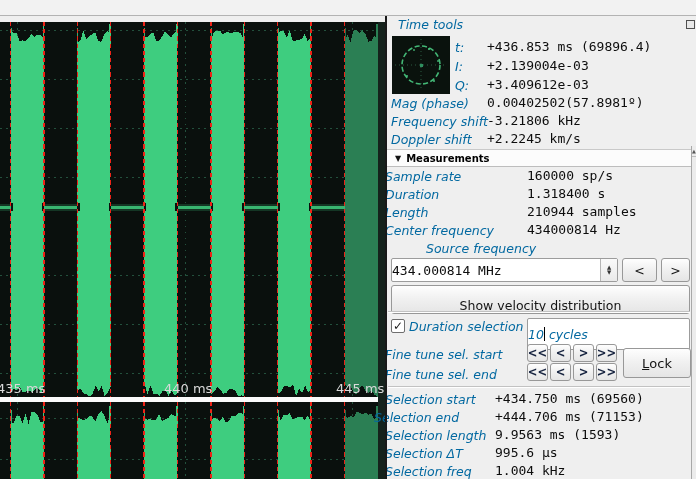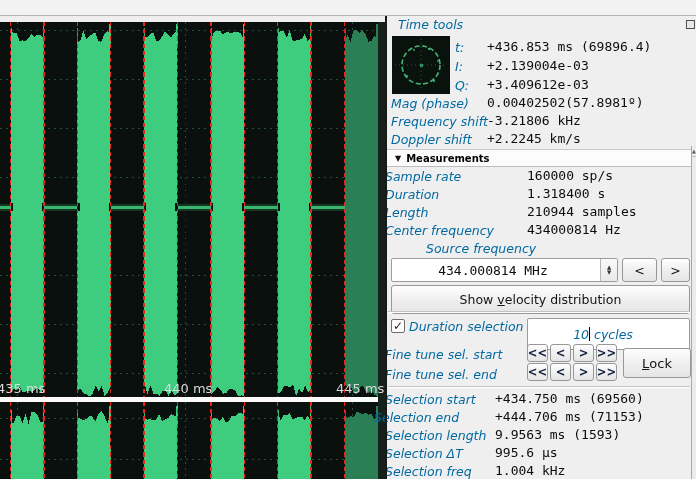--- a/index.html
+++ b/index.html
@@ -40,21 +40,21 @@
   .meas-header .txt { font-size:10px; font-weight:bold; color:#000; }
 
   .qt-btn {
     background:linear-gradient(#fefefe,#f1f1f1 45%,#e5e5e5);
     border:1px solid #989898; border-radius:3px;
     display:flex; align-items:center; justify-content:center;
     font-size:12.5px; color:#141414; cursor:default; white-space:pre;
   }
   .qt-field {
     background:#ffffff; border:1px solid #9c9c9c; border-radius:2px;
-    display:flex; align-items:center; justify-content:center;
+    display:flex; align-items:center; justify-content:flex-start;
   }
   .spin-arrows {
     position:absolute; right:0; top:0; bottom:0; width:17px;
     border-left:1px solid #b5b5b5; background:linear-gradient(#fafafa,#e9e9e9);
     display:flex; flex-direction:column; align-items:center; justify-content:center;
     font-size:5.5px; color:#333; line-height:5px;
   }
   .checkbox {
     left:391px; top:319px; width:14px; height:14px;
     background:#fff; border:1px solid #6e6e6e; border-radius:2px;
@@ -236,21 +236,21 @@
 <div class="abs qt-field" style="left:391px; top:258px; width:227px; height:24px;">
   <span class="val" style="padding-right:23px;">434.000814 MHz</span>
   <span class="spin-arrows">
       <span>▲</span>
       <span>▼</span>
     </span>
 </div>
 <div class="abs qt-btn" style="left:622px; top:258px; width:35px; height:24px;">&lt;</div>
 <div class="abs qt-btn" style="left:661px; top:258px; width:29px; height:24px;">&gt;</div>
 
-<div class="abs qt-btn" style="left:391px; top:285px; width:299px; height:29px;">
+<div class="abs qt-btn" style="left:391px; top:285px; width:299px; height:29px;align-items:flex-end;">
   <span>Show </span><span class="u">v</span><span>elocity distribution</span>
 </div>
 
 <div class="abs hline" style="left:388px; top:311px; width:302px;"></div>
 
 <div class="abs checkbox">
   <span>✓</span>
 </div>
 <div class="abs lbl" style="left:409px; top:319px;">Duration selection</div>
 <div class="abs qt-field" style="left:527px; top:318px; width:163px; height:32px; padding-right:11px;">

